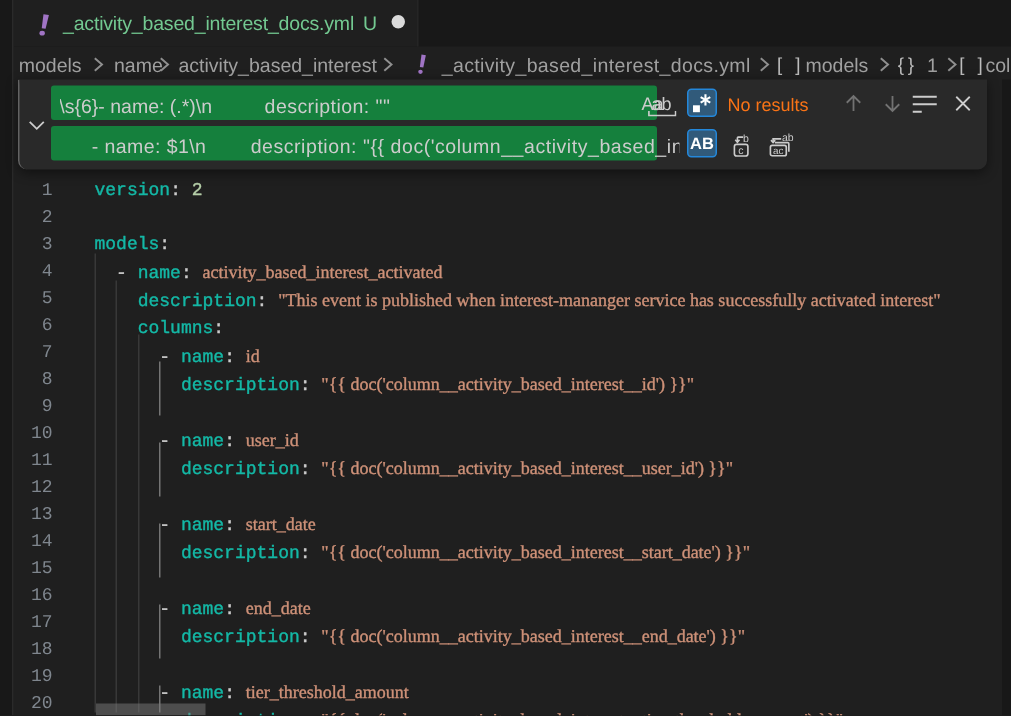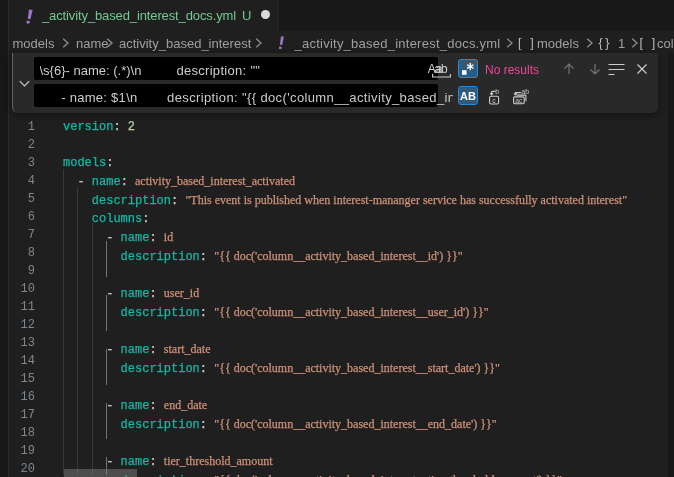--- a/index.html
+++ b/index.html
@@ -28,29 +28,29 @@
   .s{color:#ce9178;font-family:Liberation Serif, serif;}
   .n{color:#b5cea8;}
   .guide{width:1px;background:#383838;}
   .aguide{width:1px;background:#747474;}
   
   #hslider{left:64px;top:469px;width:73px;height:8px;background:rgba(124,124,124,0.5);}
   
   #widget{left:12px;top:53px;width:645px;height:60px;background:#292929;
           border-left:1px solid #636363;border-radius:0 0 6px 6px;
           box-shadow:0 2px 8px rgba(0,0,0,0.45);}
-  .inp{position:absolute;left:21px;width:404px;height:23px;background:#000000;border-radius:2px;}
+  .inp{position:absolute;left:21px;width:404px;height:23px;background:#15803d;border-radius:2px;}
   #finp{top:4px;}
   #rinp{top:31px;}
   .inptext{position:absolute;top:2px;height:23px;line-height:23px;font-size:13px;
            color:#cccccc;white-space:pre;overflow:hidden;}
   .tgl{position:absolute;top:2px;width:20px;height:19px;border-radius:3px;
        display:flex;align-items:center;justify-content:center;font-size:12px;color:#cccccc;}
   .tglon{background:#315a7a;border:1px solid #2488db;box-sizing:border-box;color:#ffffff;}
-  #noresults{left:472px;top:10px;font-size:12px;color:#ec4899;}
+  #noresults{left:472px;top:10px;font-size:12px;color:#f97316;}
   .icobtn{width:16px;height:16px;}
   svg{display:block;}
 </style>
 </head>
 <body>
 <div id="root">
 
   <div class="abs" id="tabbar"></div>
   <div class="abs" id="tab"></div>
   <div class="abs" id="strip"></div>

